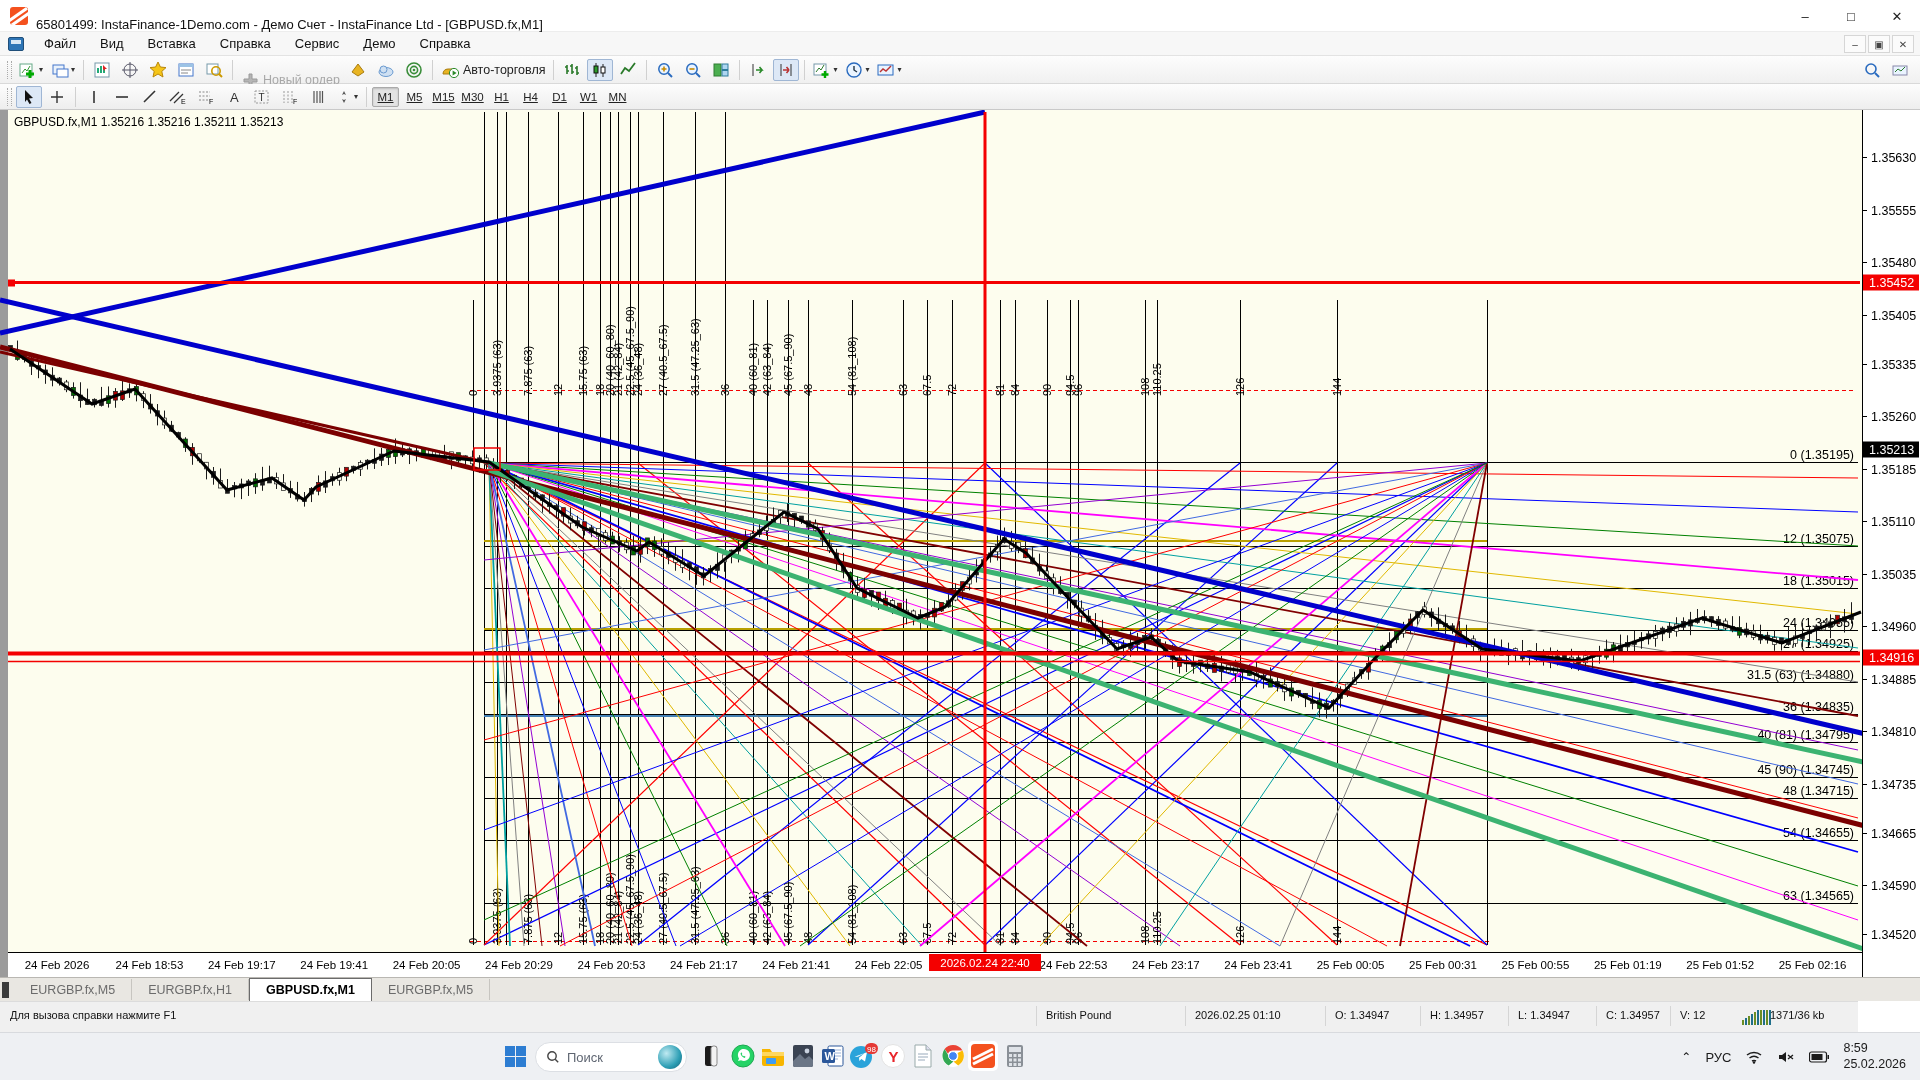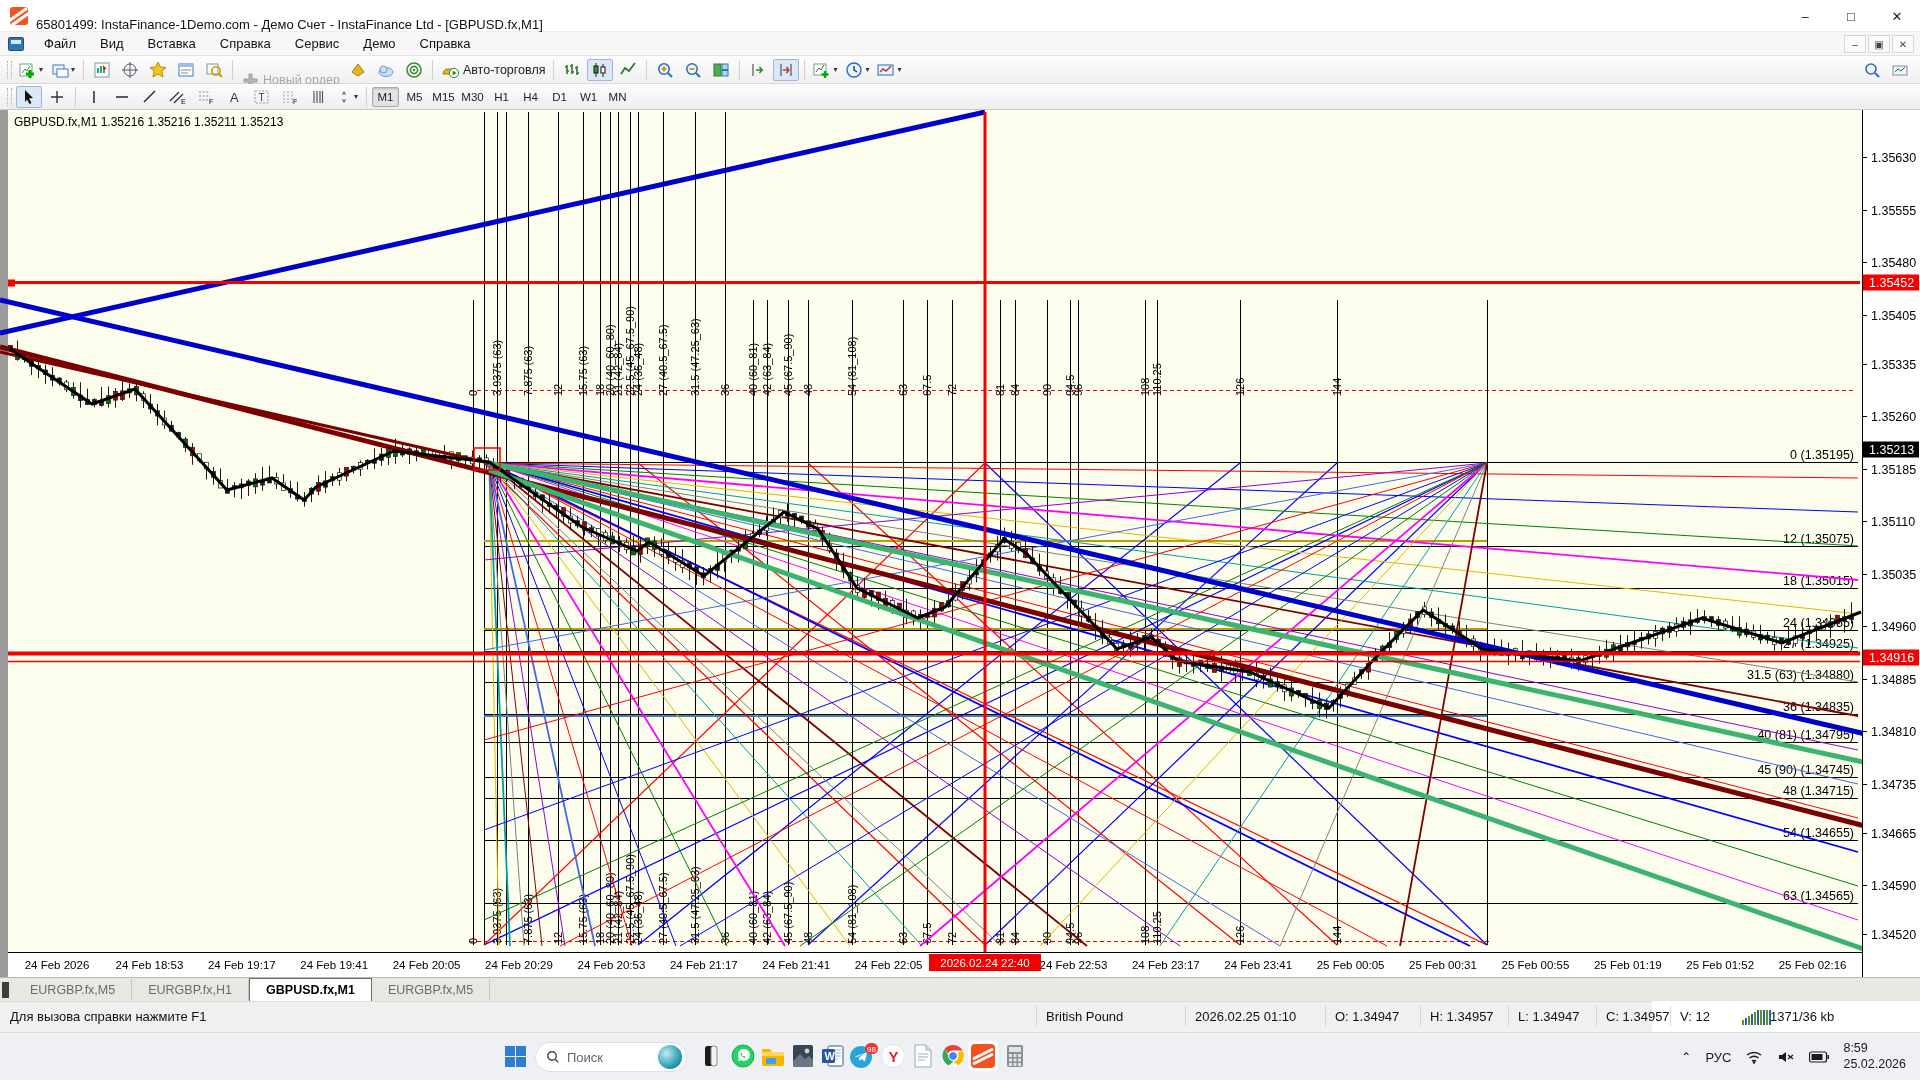--- a/index.html
+++ b/index.html
@@ -33,38 +33,38 @@
     border-bottom:1px solid #c9c9c9;display:flex;align-items:center;padding-left:4px;}
   .grip{width:5px;height:18px;margin:0 3px;border-left:1px dotted #aaa;border-right:1px dotted #aaa;}
   .tsep{width:1px;height:20px;background:#d0d0d0;margin:0 4px;}
   .tbtn{min-width:26px;height:22px;padding:0 2px;margin:0 1px;display:flex;align-items:center;justify-content:center;
     border:1px solid transparent;border-radius:2px;font-size:12px;color:#222;}
   .tbtn.pressed{background:#dde8f6;border-color:#9fb6d4;}
   .tbtn.disabled{color:#a8a8a8;margin-top:20px;}
   .tbtn .lbl{margin-left:4px;font-size:12.5px;}
   .caret{font-size:8px;color:#333;margin-left:2px;}
   .tf-btn{min-width:27px;height:20px;margin:0 1px;display:flex;align-items:center;justify-content:center;
-    font-size:11.5px;color:#222;border:1px solid transparent;border-radius:2px;}
+    font-size:11.5px;color:#222;border:1px solid transparent;border-radius:2px;text-decoration:underline;}
   .tf-btn.pressed{background:#e3e3e3;border-color:#aaa;box-shadow:inset 0 1px 2px #bbb;}
   .right-tools{position:absolute;right:6px;top:0;height:28px;display:flex;align-items:center;}
 
   
   .chart-wrap{position:absolute;left:0;top:110px;width:1920px;height:867px;background:#9b9b9b;}
   .symbol-label{position:absolute;left:14px;top:5px;font-size:12px;color:#000;z-index:5;}
 
   
   .tabsbar{position:absolute;left:0;top:977px;width:1920px;height:24px;background:#e9e7e2;border-top:1px solid #b9b7b2;
     display:flex;align-items:center;padding-left:14px;font-size:12.5px;color:#6b6b6b;}
   .tabstub{position:absolute;left:2px;bottom:3px;width:7px;height:16px;background:#3c3c3c;}
   .tab{padding:3px 16px;border-right:1px solid #c7c5c0;height:21px;display:flex;align-items:center;}
   .tab.active{background:#ffffff;border:1px solid #6b6b6b;border-bottom:none;color:#000;height:23px;font-weight:bold;}
 
   
-  .statusbar{position:absolute;left:0;top:1001px;width:1652px;height:31px;background:#f0f0f0;border-top:1px solid #dcdcdc;
-    font-size:13px;color:#111;text-align:center;}
+  .statusbar{position:absolute;left:0;top:1001px;width:1858px;height:31px;background:#f0f0f0;border-top:1px solid #dcdcdc;
+    font-size:11px;color:#111;text-align:center;}
   .sb-item{position:absolute;top:7px;white-space:nowrap;}
   .sb-div{position:absolute;top:4px;width:1px;height:20px;background:#d5d5d5;}
   .sig-bars{position:absolute;top:8px;display:flex;align-items:flex-end;gap:1px;}
   .sig-bars i{display:block;width:2px;background:#6b8e23;}
   .sig-bars i:nth-child(even){background:#1f6f8b;}
 
   
   .taskbar{position:absolute;left:0;top:1032px;width:1920px;height:48px;background:#eef0f3;border-top:1px solid #d8dade;}
   .tb-ico{position:absolute;top:8px;width:30px;height:30px;display:flex;align-items:center;justify-content:center;border-radius:5px;}
   .search-pill{position:absolute;left:535px;top:9px;width:152px;height:30px;background:#ffffff;border:1px solid #dcdfe4;

